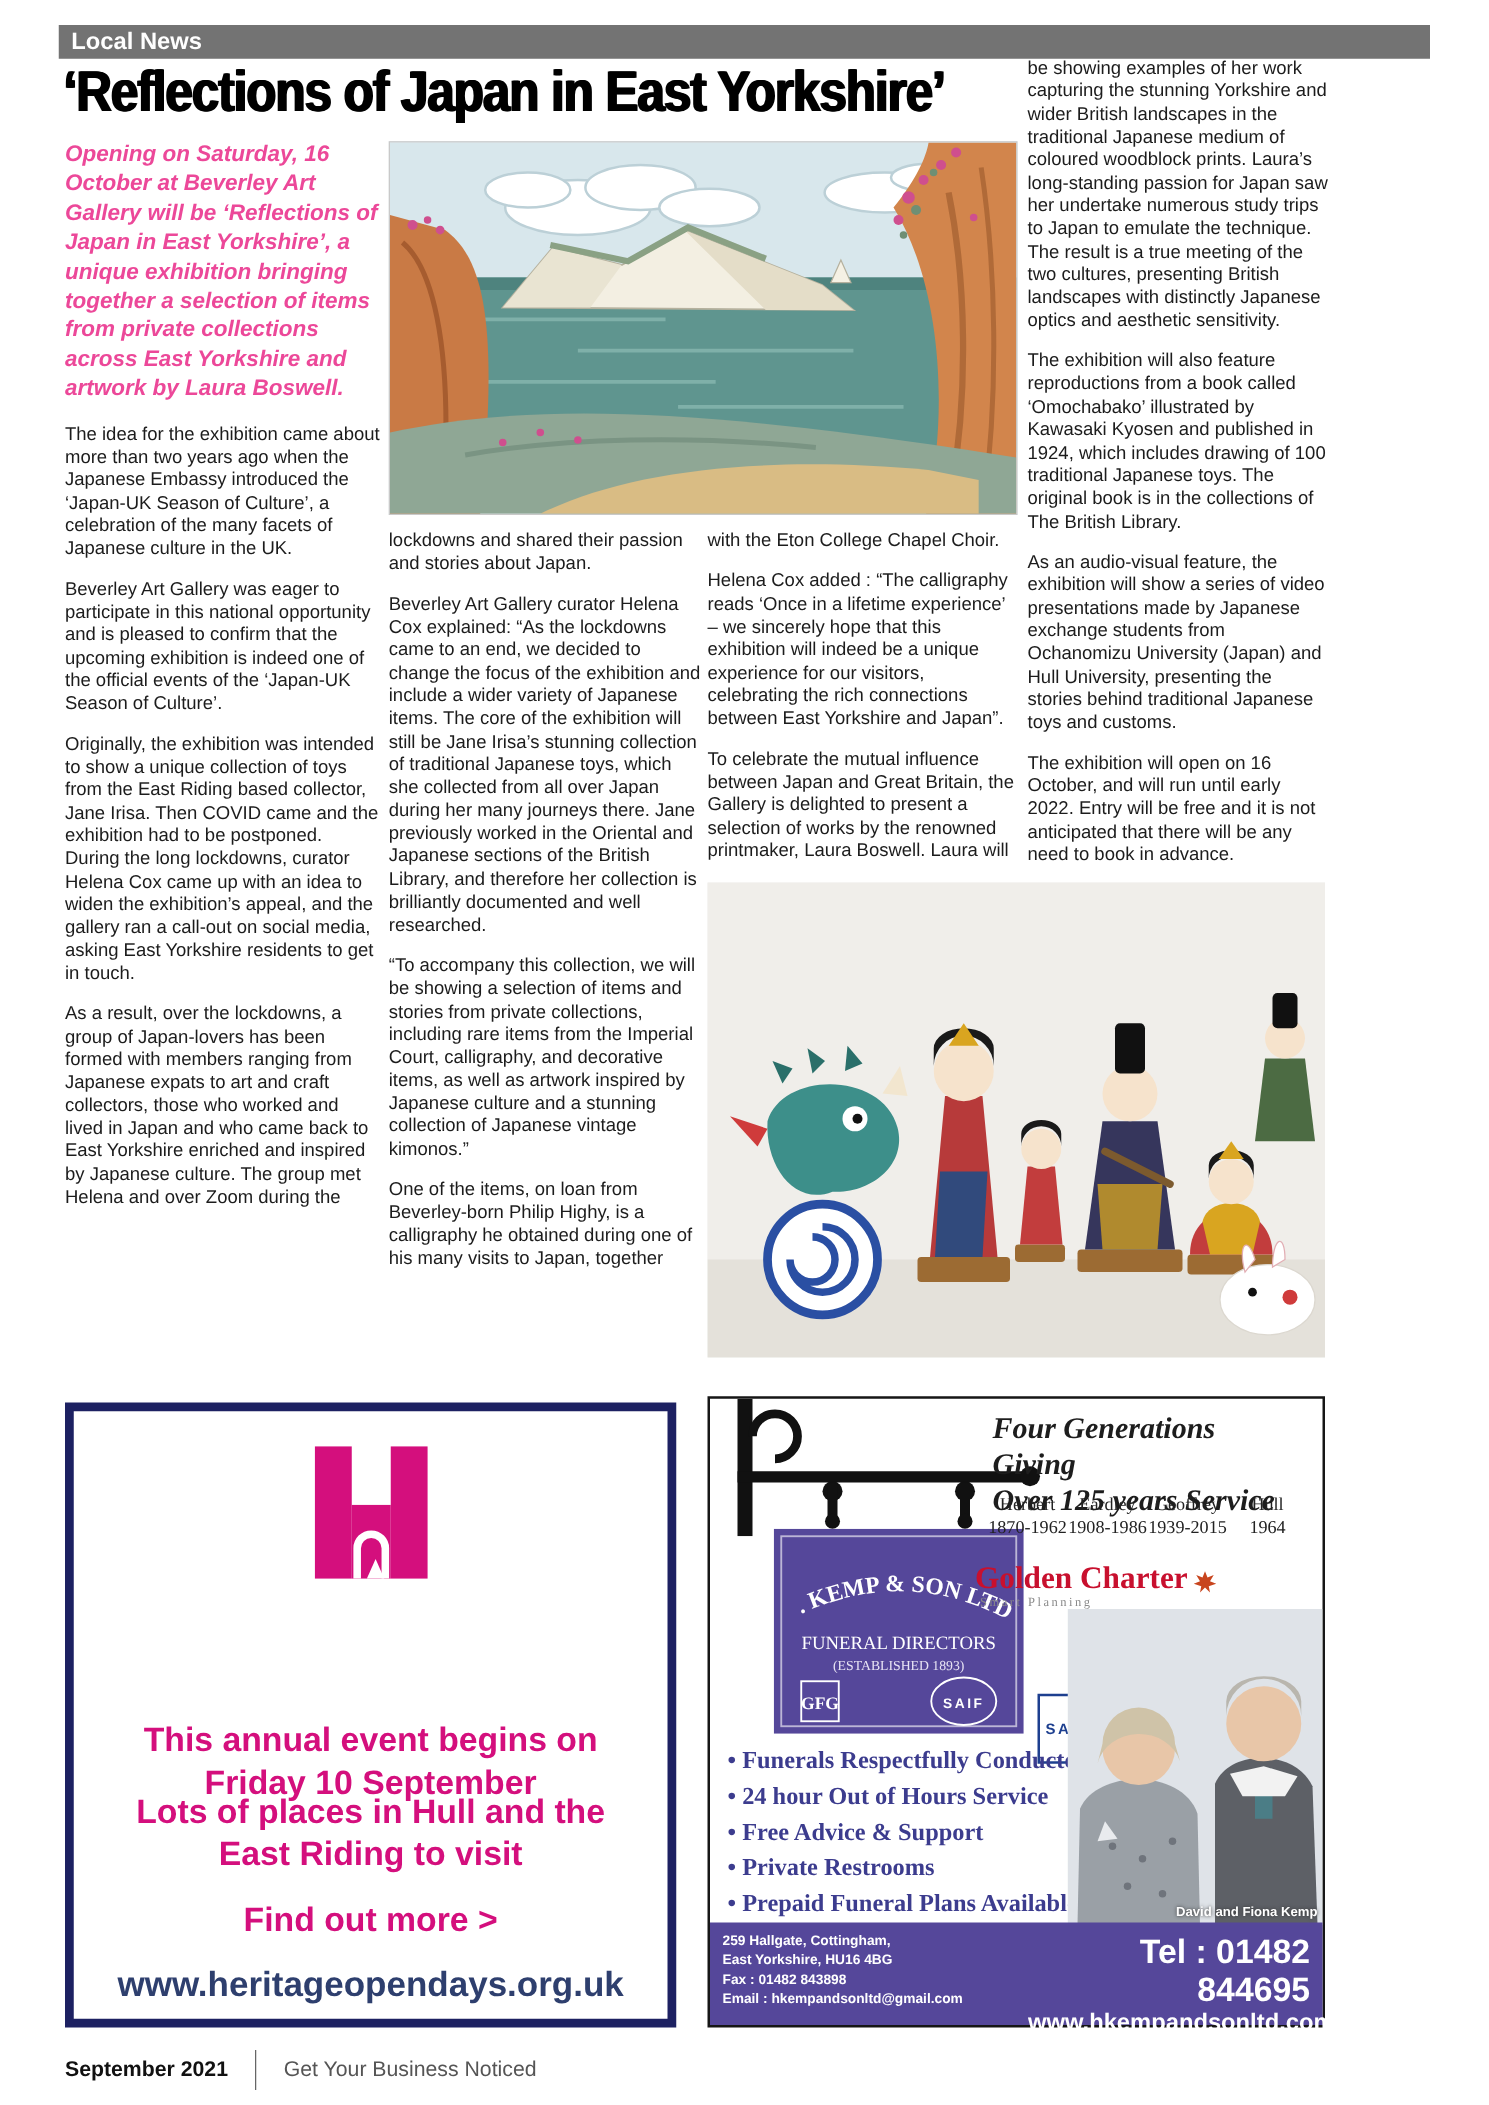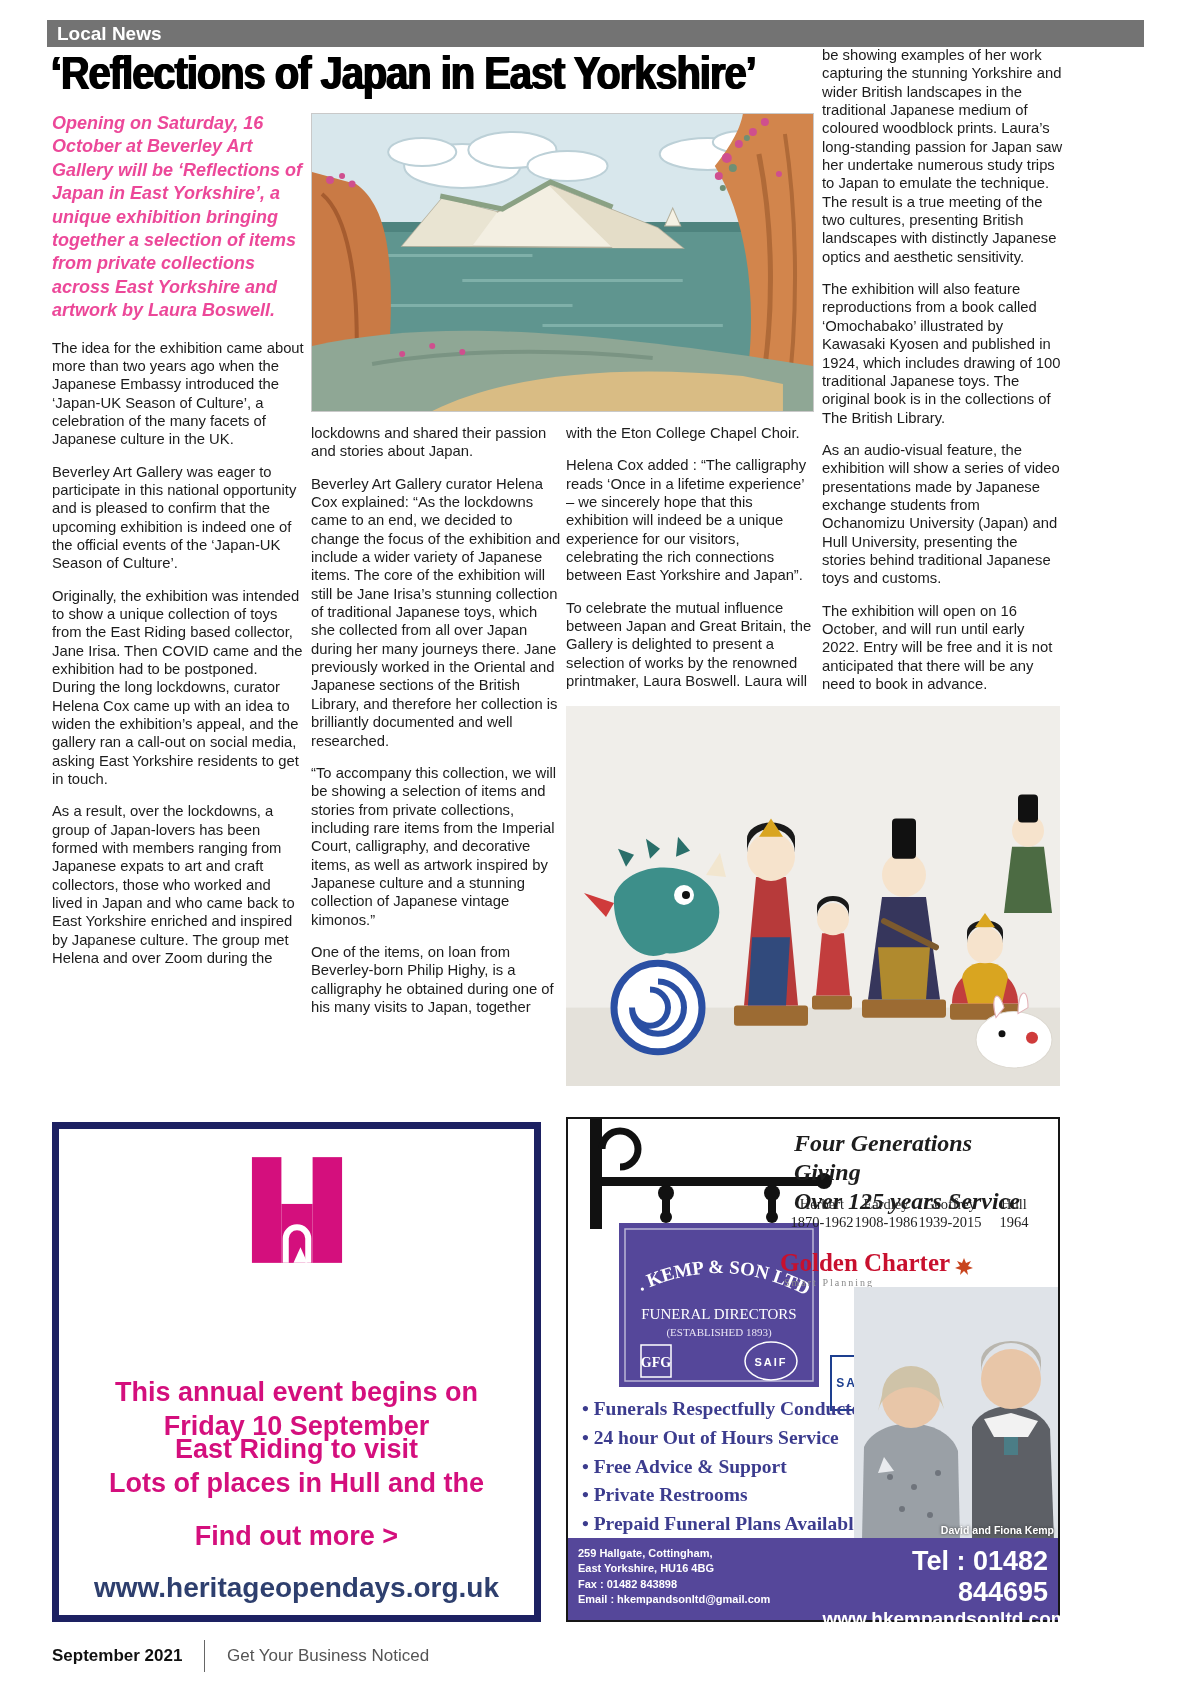--- a/index.html
+++ b/index.html
@@ -251,22 +251,22 @@
       <rect x="78" y="4" width="34" height="122" fill="#D40F7D"></rect>
       <rect x="42" y="58" width="36" height="68" fill="#D40F7D"></rect>
       <path d="M47,126 v-28 a13,13 0 0 1 26,0 v28" fill="none" stroke="#ffffff" stroke-width="7"></path>
       <path d="M56,126 l8,-18 l8,18 z" fill="#ffffff"></path>
     </svg>
     <div class="hod-text hod-t1">
       <div>This annual event begins on</div>
       <div>Friday 10 September</div>
     </div>
     <div class="hod-text hod-t2">
+      <div>Lots of places in Hull and the</div>
       <div>East Riding to visit</div>
-      <div>Lots of places in Hull and the</div>
     </div>
     <div class="hod-text hod-cta">Find out more &gt;</div>
     <div class="hod-url">www.heritageopendays.org.uk</div>
   </div>
 
   <div class="kemp-ad">
 
     <svg class="kemp-bracket" width="260" height="110" viewBox="0 0 260 110">
       <rect x="14" y="0" width="12" height="110" fill="#111"></rect>
       <rect x="14" y="58" width="240" height="9" fill="#111"></rect>

